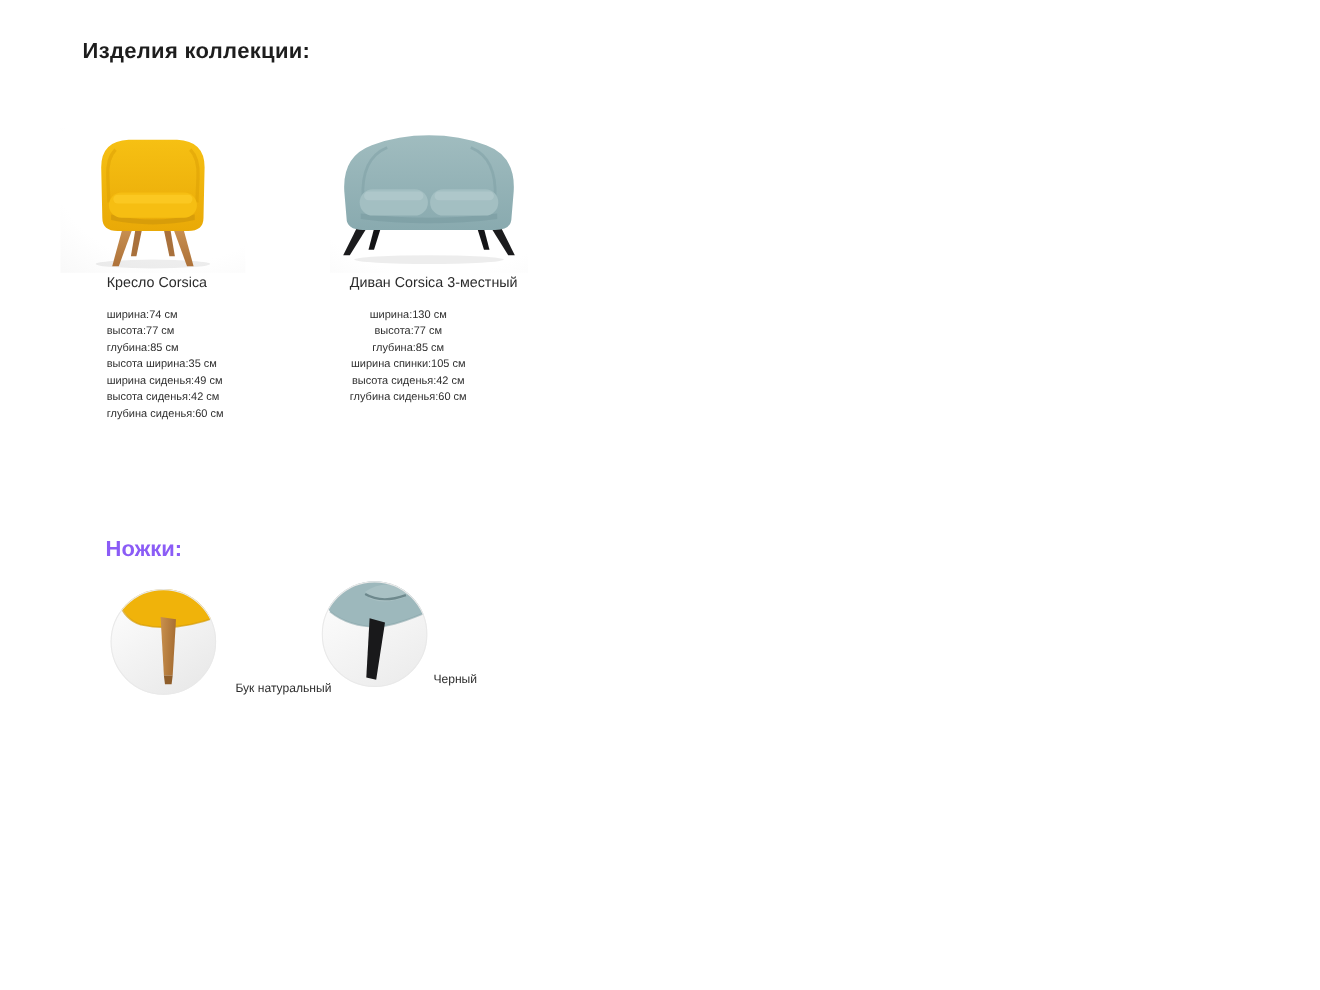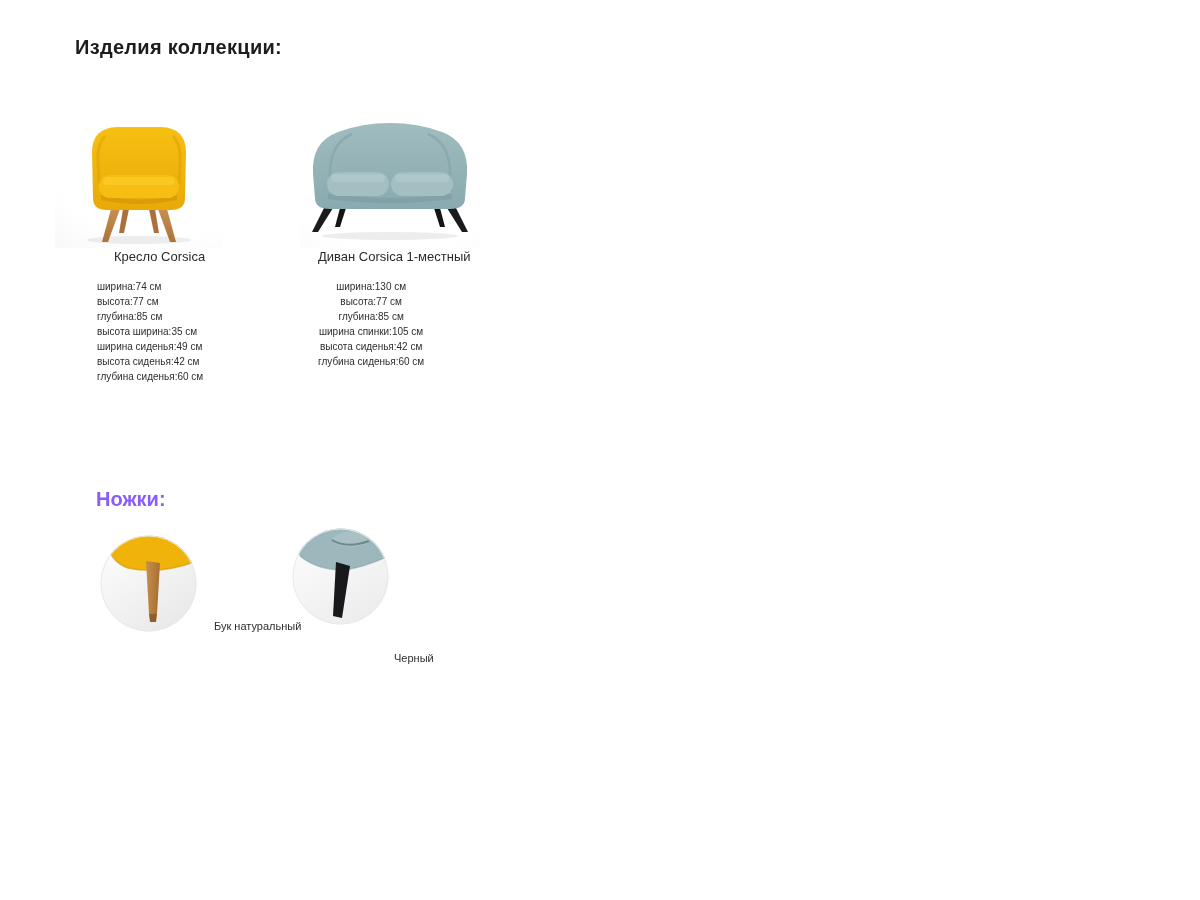--- a/index.html
+++ b/index.html
@@ -42,21 +42,21 @@
     width: 180px;
     height: 130px;
     background: radial-gradient(130% 130% at 55% 30%, #ffffff 55%, #f3f3f3 100%);
   }
   .photo svg { display: block; width: 100%; height: 100%; }
   .pname {
     position: absolute;
     font-size: 13px;
     color: #2b2b2b;
   }
-  .pname-1 { left: 97px; top: 249px; margin-left: 17px; }
+  .pname-1 { left: 97px; top: 249px; }
   .pname-2 { left: 318px; top: 249px; }
   .specs {
     position: absolute;
     font-size: 10px;
     line-height: 15px;
     color: #2e2e2e;
   }
   .specs-1 { left: 97px; top: 279px; }
   .specs-2 { left: 318px; top: 279px; text-align: center; }
   .legs-title {
@@ -75,21 +75,21 @@
   }
   .leg-circle svg { display: block; width: 100%; height: 100%; }
   .leg-circle-1 { left: 100px; top: 535px; }
   .leg-circle-2 { left: 292px; top: 528px; }
   .leg-label {
     position: absolute;
     font-size: 11px;
     color: #2e2e2e;
   }
   .leg-label-1 { left: 202px; top: 620px; padding-left: 12px; }
-  .leg-label-2 { left: 394px; top: 612px; margin-top: 40px; }
+  .leg-label-2 { left: 394px; top: 612px; }
 </style>
 </head>
 <body>
 
 <div class="page">
 
   <h1 class="title">Изделия коллекции:</h1>
 
   <div class="photo photo-1">
     <svg viewBox="0 0 168 132" aria-hidden="true">
@@ -135,21 +135,21 @@
       <path d="M150 62 Q152 26 128 16" stroke="#7FA0A5" stroke-width="2.5" fill="none" opacity="0.55"></path>
       <path d="M28 76 Q90 84 152 76 L152 81 Q90 89 28 81 Z" fill="#76989E" opacity="0.5"></path>
       <rect x="27" y="54" width="62" height="24" rx="12" fill="#A3BFC2"></rect>
       <rect x="91" y="54" width="62" height="24" rx="12" fill="#A3BFC2"></rect>
       <rect x="31" y="56" width="54" height="8" rx="4" fill="#AFC8CB" opacity="0.9"></rect>
       <rect x="95" y="56" width="54" height="8" rx="4" fill="#AFC8CB" opacity="0.9"></rect>
     </svg>
   </div>
 
   <div class="pname pname-1">Кресло Corsica</div>
-  <div class="pname pname-2">Диван Corsica 1-местный</div>
+  <div class="pname pname-2">Диван Corsica 3-местный</div>
 
   <div class="specs specs-1">
     <div class="spec-line">ширина:74 см</div>
     <div class="spec-line">высота:77 см</div>
     <div class="spec-line">глубина:85 см</div>
     <div class="spec-line">высота ширина:35 см</div>
     <div class="spec-line">ширина сиденья:49 см</div>
     <div class="spec-line">высота сиденья:42 см</div>
     <div class="spec-line">глубина сиденья:60 см</div>
   </div>

